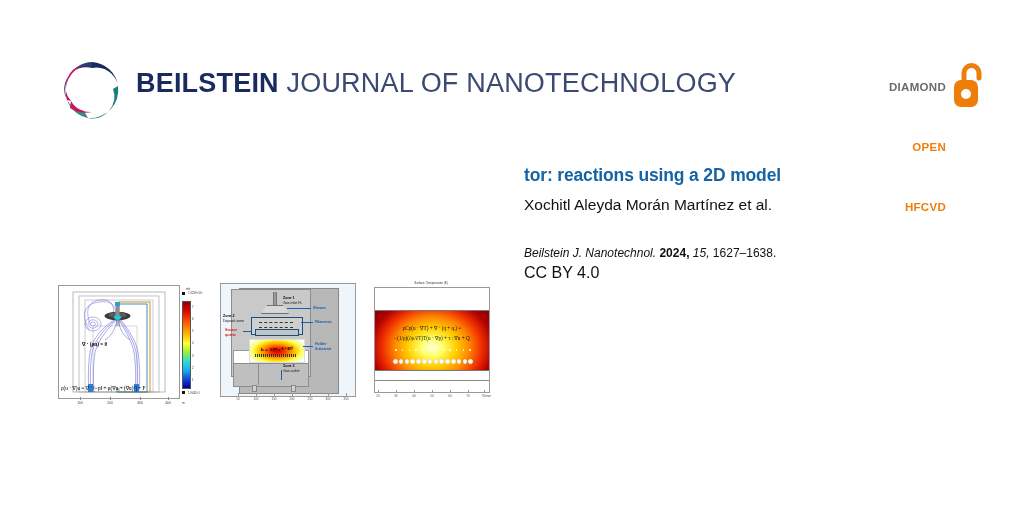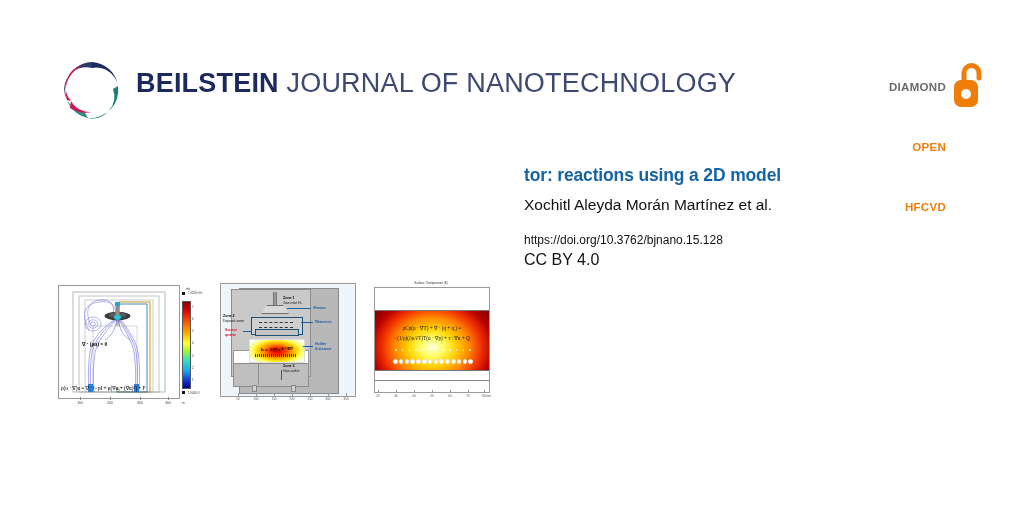--- a/index.html
+++ b/index.html
@@ -390,18 +390,18 @@
       </div>
       <div class="p3-unit">mm</div>
     </div>
   </div>
 
   <div class="article">
     <h1 class="art-title"><br><span>tor: reactions using a 2D model</span></h1>
 
     <p class="art-authors">Xochitl Aleyda Morán Martínez et al.</p>
 
-
-    <p class="art-doi">https://doi.org/10.3762/bjnano.15.128</p>
+    <p class="art-cite"><span class="it">Beilstein J. Nanotechnol.</span> <span class="bd">2024</span><span class="bd">,</span> <span class="it">15</span><span class="it">,</span> <span>1627–1638.</span></p>
+
     <p class="art-lic">CC BY 4.0</p>
   </div>
 
 </div>
 
 </body></html>

